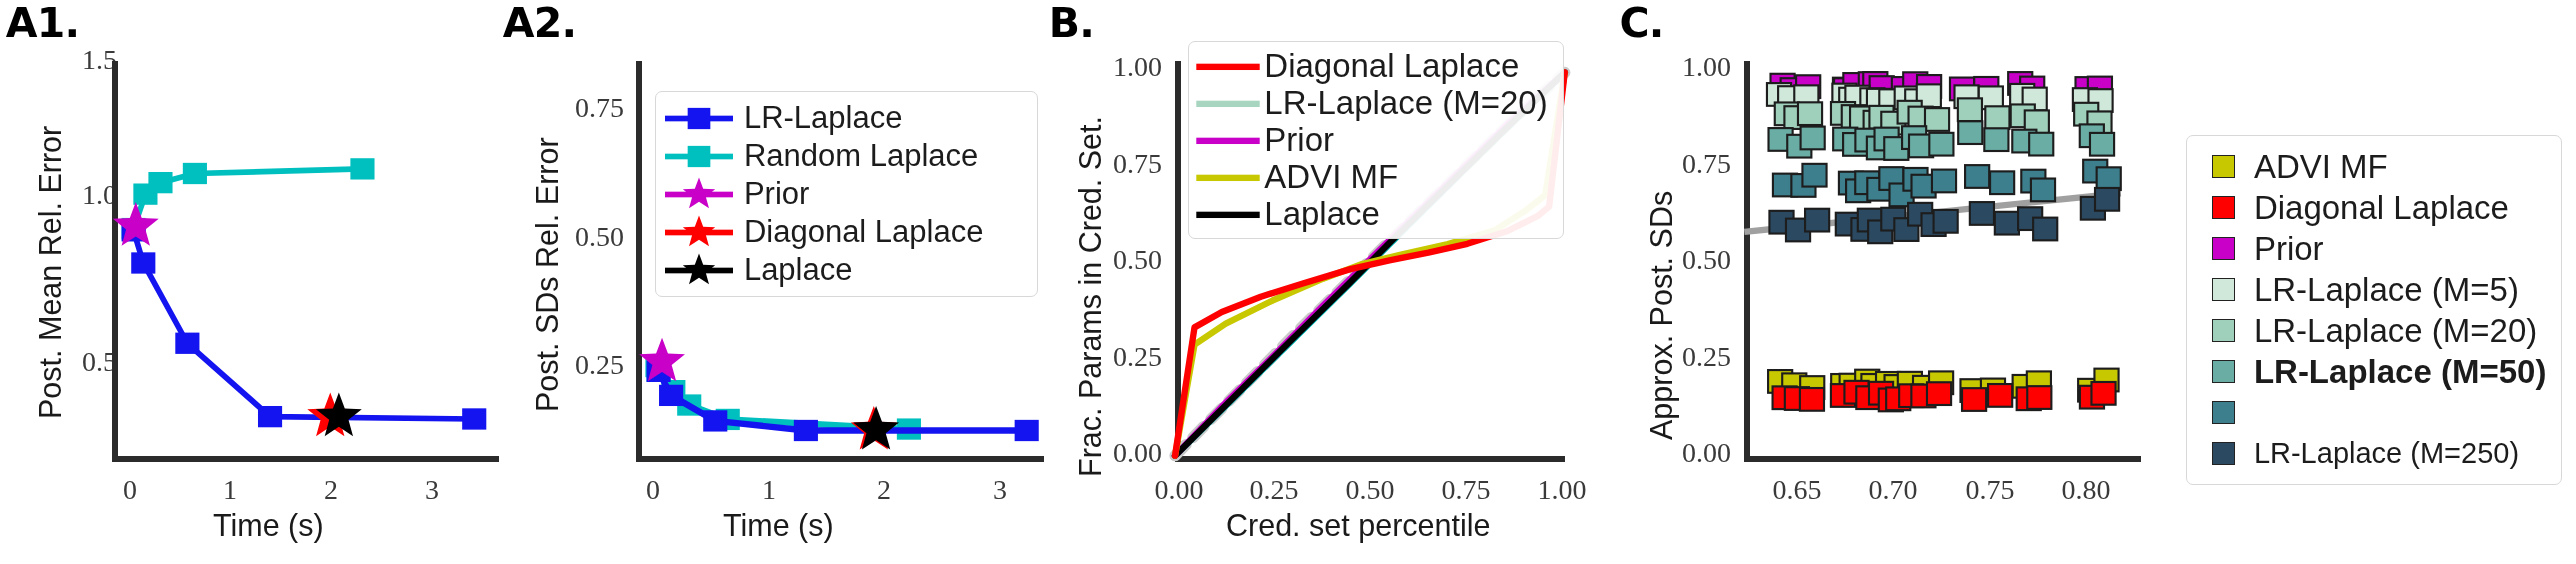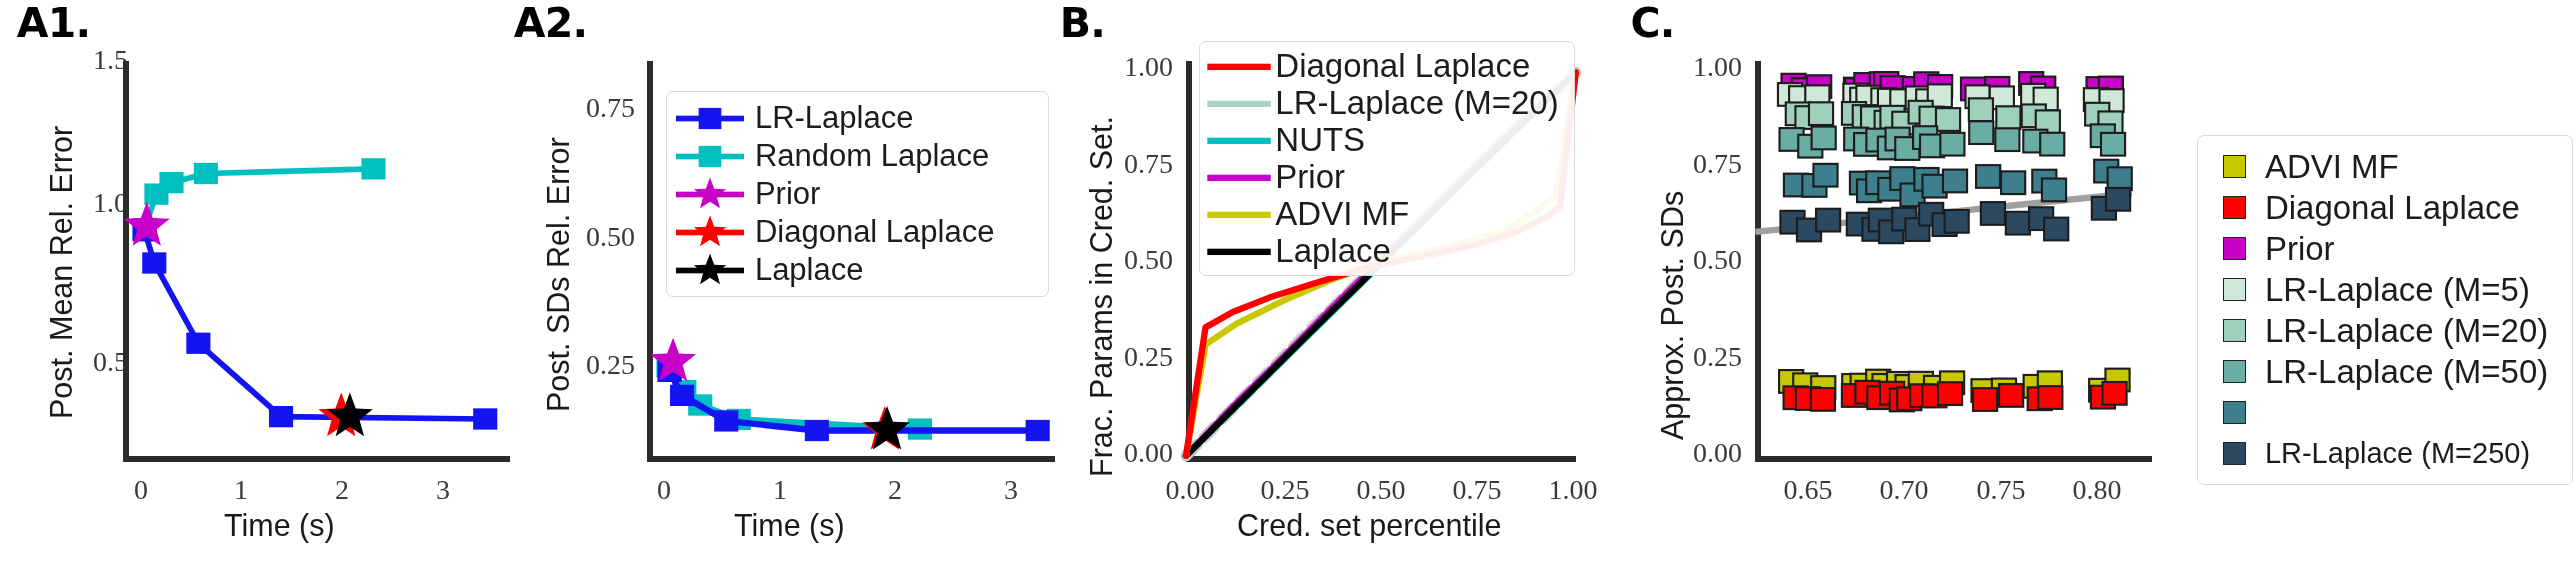--- a/index.html
+++ b/index.html
@@ -1,18 +1,18 @@
 <!DOCTYPE html>
 <html style="font-size:11.4px"><head>
 <meta charset="utf-8">
 <style>
   html,body{margin:0;padding:0;background:#ffffff;}
   body{width:2576px;height:565px;font-family:"Liberation Sans",sans-serif;overflow:hidden;}
   .figure{position:relative;width:2576px;height:565px;background:#fff;}
-  .panel{position:absolute;top:0;height:433px;margin-left:11px;}
+  .panel{position:absolute;top:0;height:433px;}
   .panel-letter{position:absolute;font-family:"DejaVu Sans",sans-serif;font-weight:bold;font-size:41px;color:#000;line-height:1;letter-spacing:-0.7px;}
   .axis-label{position:absolute;font-family:"Liberation Sans",sans-serif;font-size:30.5px;color:#1a1a1a;white-space:nowrap;}
   .ylabel{transform-origin:0 0;transform:rotate(-90deg);}
   .tick{position:absolute;font-family:"Liberation Serif",serif;font-size:28px;color:#3a3a3a;white-space:nowrap;}
   .tick-y{text-align:right;}
   .spine-left{position:absolute;background:#2b2b2b;width:5.7px;}
   .spine-bottom{position:absolute;background:#2b2b2b;height:5.7px;}
   svg{position:absolute;left:0;top:0;overflow:visible;}
   .legend{position:absolute;background:rgba(255,255,255,0.93);border:1.4px solid #d8d8d8;border-radius:7px;box-sizing:border-box;}
   .legend-row{display:flex;align-items:center;}
@@ -24,21 +24,21 @@
 <body>
 
 <div class="figure">
 
   <div class="panel" id="panelA1" style="left:0;width:511px;">
     <div class="panel-letter" style="left:5.7px;top:2.8px;">A1.</div>
     <div class="axis-label ylabel" style="left:33px;top:419px;">Post. Mean Rel. Error</div>
     <div class="axis-label" style="left:213px;top:508px;">Time (s)</div>
 
     <div class="tick tick-y" style="left:39px;top:44px;width:78px;">1.5</div>
-    <div class="tick tick-y" style="left:39px;top:187px;width:78px;">1.0</div>
+    <div class="tick tick-y" style="left:39px;top:179px;width:78px;">1.0</div>
     <div class="tick tick-y" style="left:39px;top:346px;width:78px;">0.5</div>
 
     <div class="tick" style="left:116px;top:474px;width:28px;text-align:center;">0</div>
     <div class="tick" style="left:216px;top:474px;width:28px;text-align:center;">1</div>
     <div class="tick" style="left:317px;top:474px;width:28px;text-align:center;">2</div>
     <div class="tick" style="left:418px;top:474px;width:28px;text-align:center;">3</div>
 
     <div class="spine-left" style="left:112px;top:61px;height:397px;"></div>
     <div class="spine-bottom" style="left:112px;top:456px;width:387px;"></div>
 
@@ -188,28 +188,20 @@
           <div class="lg-swatch" style="width: 64px; height: 31px; position: relative;">
             <svg width="64" height="31" style="position: absolute; left: 0px; top: 0px;" viewBox="0 0 90 44">
               <rect x="0" y="18" width="90" height="9" fill="#a8d5c0"></rect>
             </svg>
           </div>
           <span class="legend-text" style="font-size: 33px; margin-left: 4.3px;">LR-Laplace (M=20)</span>
         </div>
         <div class="legend-row" style="height: 37px;">
           <div class="lg-swatch" style="width: 64px; height: 31px; position: relative;">
             <svg width="64" height="31" style="position: absolute; left: 0px; top: 0px;" viewBox="0 0 90 44">
-              <rect x="0" y="18" width="90" height="9" fill="#00bfbf"></rect>
-            </svg>
-          </div>
-          <span class="legend-text" style="font-size: 33px; margin-left: 4.3px;">NUTS</span>
-        </div>
-        <div class="legend-row" style="height: 37px;">
-          <div class="lg-swatch" style="width: 64px; height: 31px; position: relative;">
-            <svg width="64" height="31" style="position: absolute; left: 0px; top: 0px;" viewBox="0 0 90 44">
               <rect x="0" y="18" width="90" height="9" fill="#c800c8"></rect>
             </svg>
           </div>
           <span class="legend-text" style="font-size: 33px; margin-left: 4.3px;">Prior</span>
         </div>
         <div class="legend-row" style="height: 37px;">
           <div class="lg-swatch" style="width: 64px; height: 31px; position: relative;">
             <svg width="64" height="31" style="position: absolute; left: 0px; top: 0px;" viewBox="0 0 90 44">
               <rect x="0" y="18" width="90" height="9" fill="#c8c800"></rect>
             </svg>
@@ -423,21 +415,21 @@
           <span class="legend-text" style="font-size: 33px; margin-left: 18.5px;">Prior</span>
         </div>
         <div class="legend-row" style="height: 41px;">
           <div class="sq" style="width: 23px; height: 23px; background: rgb(207, 232, 218); margin-left: 14px; flex: 0 0 auto;"></div>
           <span class="legend-text" style="font-size: 33px; margin-left: 18.5px;">LR-Laplace (M=5)</span>
         </div>
         <div class="legend-row" style="height: 41px;">
           <div class="sq" style="width: 23px; height: 23px; background: rgb(159, 208, 187); margin-left: 14px; flex: 0 0 auto;"></div>
           <span class="legend-text" style="font-size: 33px; margin-left: 18.5px;">LR-Laplace (M=20)</span>
         </div>
-        <div class="legend-row" style="height: 41px;">
+        <div class="legend-row" style="height: 41px; font-weight: bold;">
           <div class="sq" style="width: 23px; height: 23px; background: rgb(106, 173, 164); margin-left: 14px; flex: 0 0 auto;"></div>
           <span class="legend-text" style="font-size: 33px; margin-left: 18.5px;">LR-Laplace (M=50)</span>
         </div>
         <div class="legend-row" style="height: 41px;">
           <div class="sq" style="width: 23px; height: 23px; background: rgb(61, 127, 140); margin-left: 14px; flex: 0 0 auto;"></div>
         </div>
         <div class="legend-row" style="height: 41px;">
           <div class="sq" style="width: 23px; height: 23px; background: rgb(43, 74, 98); margin-left: 14px; flex: 0 0 auto;"></div>
           <span class="legend-text" style="font-size: 29px; margin-left: 18.5px;">LR-Laplace (M=250)</span>
         </div>

